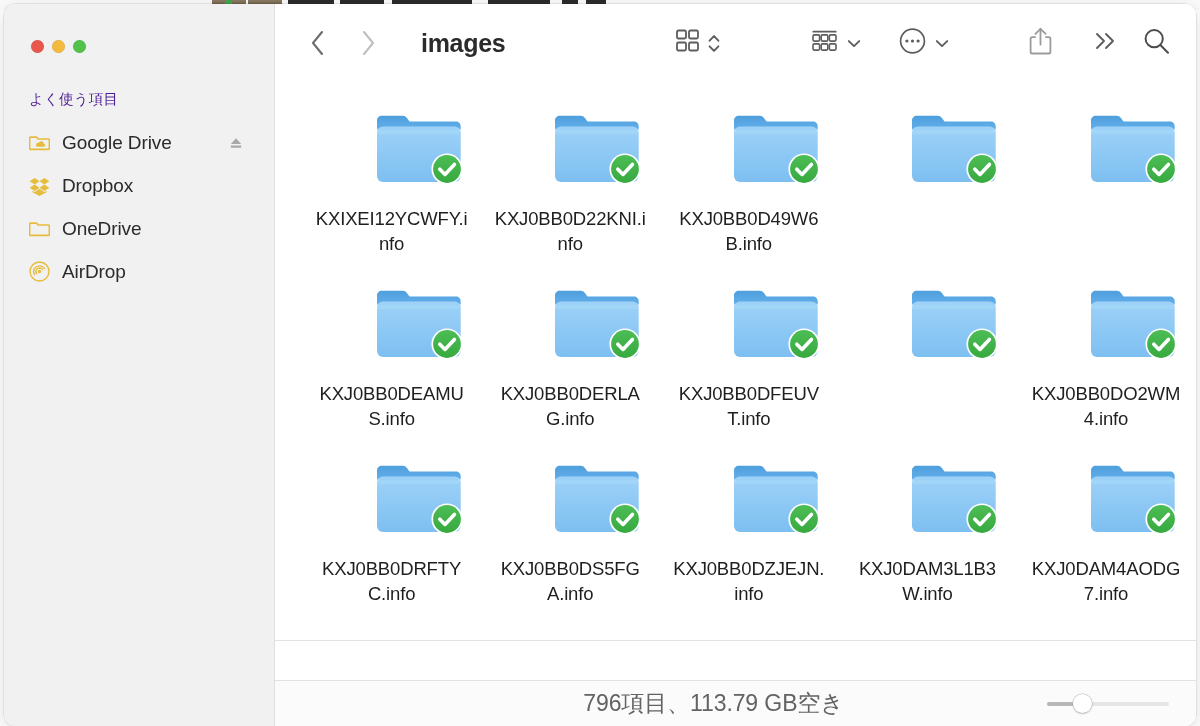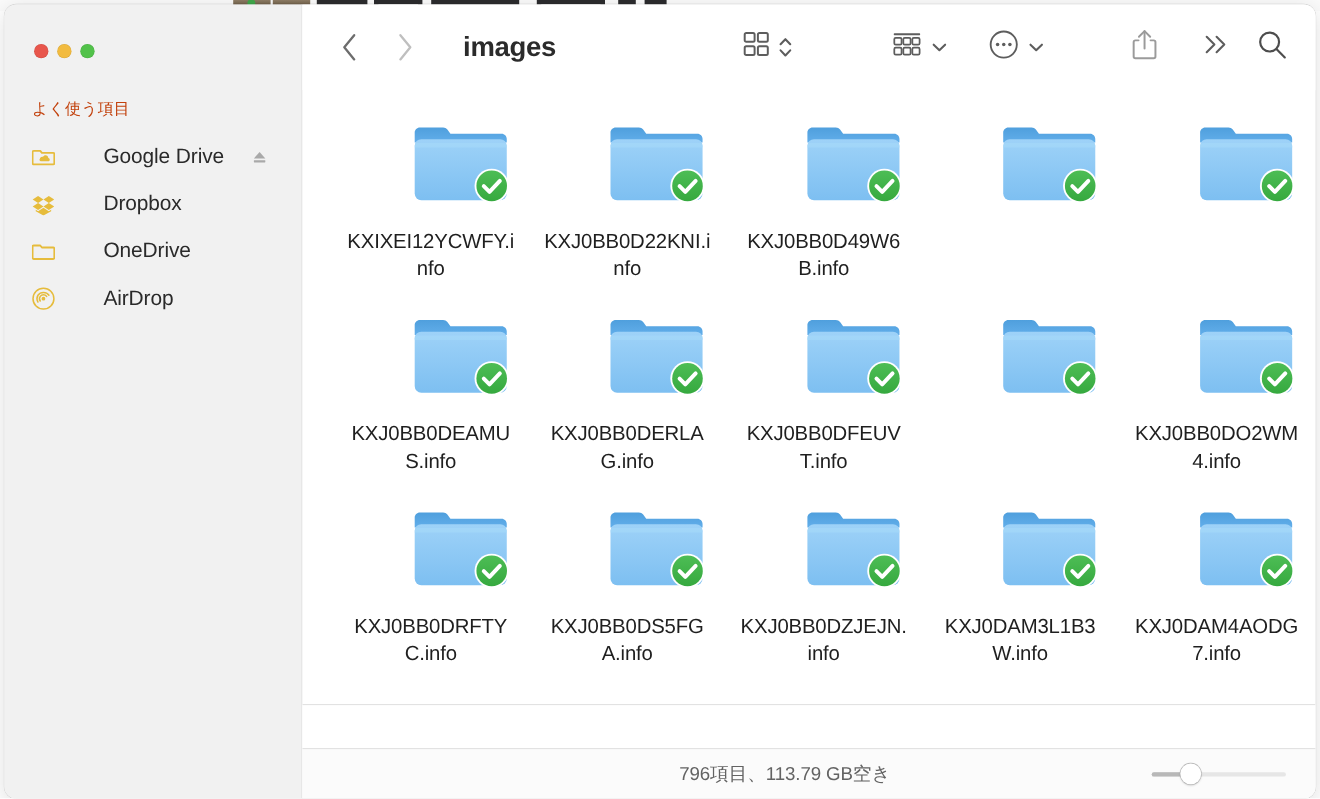--- a/index.html
+++ b/index.html
@@ -98,39 +98,38 @@
   }
   .light.red    { background: #e8564c; box-shadow: inset 0 0 0 0.5px rgba(0,0,0,0.10); }
   .light.yellow { background: #f2bb3f; box-shadow: inset 0 0 0 0.5px rgba(0,0,0,0.10); }
   .light.green  { background: #52c24a; box-shadow: inset 0 0 0 0.5px rgba(0,0,0,0.10); }
 
   .sb-section-title {
     position: absolute;
     top: 86px;
     left: 25px;
     font-size: 14.5px;
-    color: #c2410c;
+    color: #4c1d95;
     letter-spacing: 0.2px;
     white-space: nowrap;
   }
 
   .sb-list {
     position: absolute;
     top: 117px;
     left: 0;
     right: 0;
   }
   .sb-item {
     position: relative;
     height: 43px;
     display: flex;
     align-items: center;
     padding-left: 25px;
     box-sizing: border-box;
-    gap: 32px;
   }
   .sb-icon {
     width: 21px;
     height: 21px;
     flex: 0 0 21px;
     margin-right: 12px;
     display: flex;
     align-items: center;
     justify-content: center;
   }
@@ -246,21 +245,21 @@
     flex: 0 0 45px;
     height: 45px;
     border-top: 1px solid #e2e2e2;
     background: #fbfbfb;
     position: relative;
     display: flex;
     align-items: center;
     justify-content: center;
   }
   .status-text {
-    font-size: 17px;
+    font-size: 23px;
     color: #636363;
     letter-spacing: -0.1px;
     transform: translateX(-22px);
   }
   .zoom-slider {
     position: absolute;
     right: 27px;
     top: 50%;
     transform: translateY(-50%);
     width: 122px;

